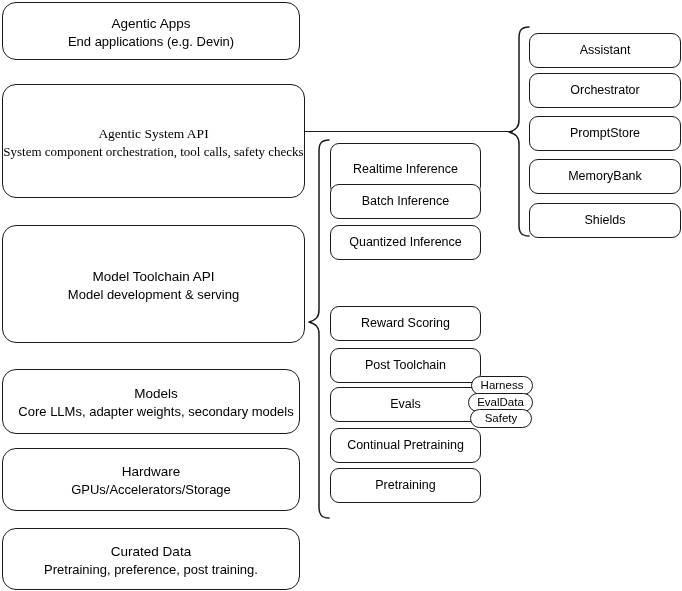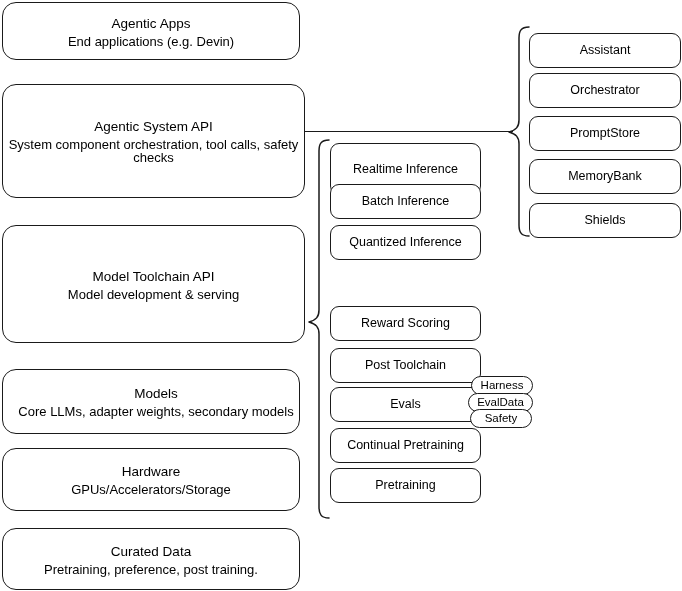--- a/index.html
+++ b/index.html
@@ -102,21 +102,21 @@
 </head>
 <body>
 
 <div id="canvas">
 
   <div class="box layer-box has-sub" style="left:2px; top:2px; width:298px; height:58px;">
     <div class="layer-title">Agentic Apps</div>
     <div class="layer-sub">End applications (e.g. Devin)</div>
   </div>
 
-  <div class="box layer-box has-sub" style="left:2px; top:84px; width:303px; height:114px;">
+  <div class="box layer-box has-sub" style="left:2px; top:84px; width:303px; height:114px;font-family:Liberation Serif, serif;">
     <div class="layer-title">Agentic System API</div>
     <div class="layer-sub">System component orchestration, tool calls, safety checks</div>
   </div>
 
   <div class="box layer-box has-sub" style="left:2px; top:225px; width:303px; height:118px;">
     <div class="layer-title">Model Toolchain API</div>
     <div class="layer-sub">Model development &amp; serving</div>
   </div>
 
   <div class="box layer-box has-sub" style="left:2px; top:369px; width:298px; height:65px;padding-left:10px;">

